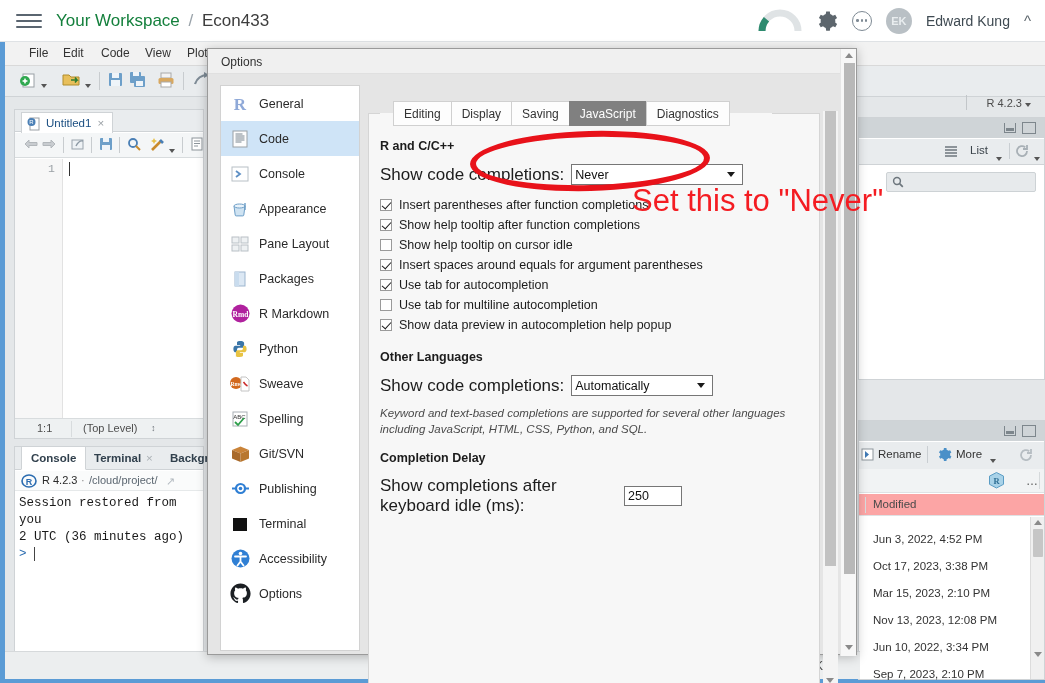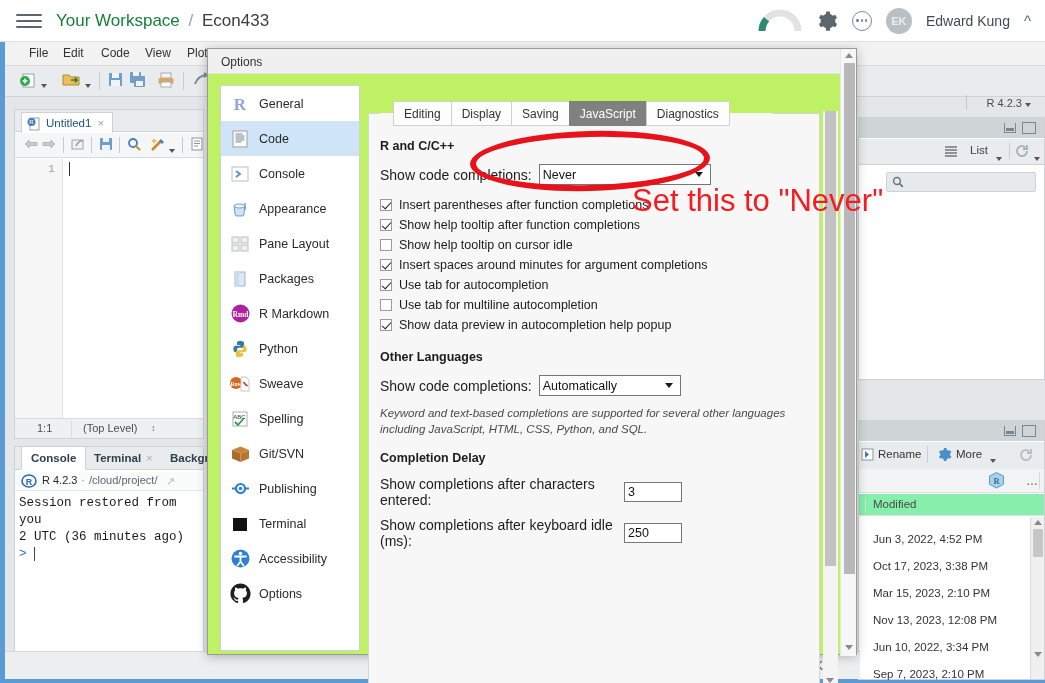--- a/index.html
+++ b/index.html
@@ -105,40 +105,40 @@
   .mb-min:after { content:''; position:absolute; left:1px; right:1px; bottom:1px;
                   height:3px; background:#7d868c; }
   .mb-max { width:14px; height:12px; border:1.5px solid #7d868c; background:transparent; }
 
   
   .files-tb { position:absolute; left:0; top:21px; right:0; height:36px;
               background:#e9ecee; border-bottom:1px solid #cfd3d6; font-size:11.5px; color:#333; }
   .files-tb2 { position:absolute; left:0; top:48px; right:0; height:24px;
                background:#f1f3f4; border-bottom:1px solid #dfe2e4; }
   .files-colhdr { position:absolute; left:0; top:73px; right:0; height:22px;
-                  background:#86efac; border-bottom:1px solid #dfe2e4;
+                  background:#fca5a5; border-bottom:1px solid #dfe2e4;
                   font-size:11.5px; color:#4a4a4a; }
   .filerow { position:absolute; left:0; right:0; height:26px; font-size:11.5px; color:#333; }
 
   
   .vsb { position:absolute; background:#f0f0f0; border-left:1px solid #dcdcdc; width:14px; }
   .vsb .thumb { position:absolute; left:2px; width:10px; background:#c6c6c6; border-radius:1px; }
   .arrow-up, .arrow-dn { position:absolute; left:3px; width:0;height:0;
                          border-left:4px solid transparent;border-right:4px solid transparent; }
   .arrow-up { border-bottom:5px solid #8a8a8a; }
   .arrow-dn { border-top:5px solid #8a8a8a; }
 
   
   .botstrip { position:absolute; left:5px; bottom:4px; width:855px; height:28px;
               background:#eceeef; border-top:1px solid #d6d9db; }
 
   
   #dialog {
     position:absolute; left:207px; top:48px; width:650px; height:607px;
-    background:#bef264; border:1px solid #9a9a9a;
+    background:#e5e5e5; border:1px solid #9a9a9a;
     box-shadow:0 2px 10px rgba(0,0,0,.25);
   }
   #dlg-title { position:absolute; left:0; top:0; right:0; height:25px;
                background:#f0f0f0; border-bottom:1px solid #e0e0e0;
                font-size:12px; color:#333; padding:6px 0 0 13px; }
   .dlg-vsb { position:absolute; right:0; top:0; width:16px; height:607px;
              background:#f7f7f7; border-left:1px solid #e6e6e6; }
   .dlg-vsb .thumb { position:absolute; left:3px; top:14px; width:11px; height:511px;
                     background:#b8b8b8; }
 
@@ -156,21 +156,21 @@
   .fs-notch { position:absolute; left:12px; top:12px; width:392px; height:2px; background:#f7f7f7; }
 
   .tabs { position:absolute; left:25px; top:0; display:flex; z-index:4;text-align:right; }
   .tab { height:25px; line-height:24px; padding:0 10px; font-size:12px;
          background:#fdfdfd; border:1px solid #d0d0d0; color:#333; margin-right:-1px; }
   .tab.active { background:#808080; color:#ffffff; border-color:#808080; }
 
   .content { position:absolute; left:12px; top:38px; width:420px; }
   .grp { font-size:12.5px; font-weight:bold; color:#1c1c1c; margin:0 0 11px 0; }
   .row { display:flex; align-items:center; margin-bottom:9px; }
-  .lbl { font-size:14px; color:#1c1c1c; }
+  .lbl { font-size:17px; color:#1c1c1c; }
   select.sel-box {
     font-family:"Liberation Sans", sans-serif; font-size:12.5px; color:#111;
     background:#ffffff; border:1px solid #767676; border-radius:0;
     height:21px; padding:0 3px; -webkit-appearance:none; appearance:none;
   }
   .selwrap { position:relative; display:inline-block; }
   .selwrap:after {
     content:''; position:absolute; right:8px; top:8px; pointer-events:none;
     width:0;height:0;border-left:4.5px solid transparent;border-right:4.5px solid transparent;
     border-top:5.5px solid #1a1a1a;
@@ -703,21 +703,21 @@
       <div class="cb">
         <span class="box on"></span>
         <span>Show help tooltip after function completions</span>
       </div>
       <div class="cb">
         <span class="box"></span>
         <span>Show help tooltip on cursor idle</span>
       </div>
       <div class="cb">
         <span class="box on"></span>
-        <span>Insert spaces around minutes for argument completions</span>
+        <span>Insert spaces around equals for argument parentheses</span>
       </div>
       <div class="cb">
         <span class="box on"></span>
         <span>Use tab for autocompletion</span>
       </div>
       <div class="cb">
         <span class="box"></span>
         <span>Use tab for multiline autocompletion</span>
       </div>
       <div class="cb" style="margin-bottom:18px">
@@ -734,24 +734,20 @@
             <option>Automatically</option>
           </select>
         </span>
       </div>
 
       <div class="note">Keyword and text-based completions are supported for several other languages including JavaScript, HTML, CSS, Python, and SQL.</div>
 
       <div class="grp">Completion Delay</div>
 
       <div class="row">
-        <span class="lbl" style="margin-right:7px;width:237px">Show completions after characters entered:</span>
-        <input class="txt" value="3" style="">
-      </div>
-      <div class="row">
         <span class="lbl" style="margin-right:7px;width:237px">Show completions after keyboard idle (ms):</span>
         <input class="txt" value="250" style="">
       </div>
     </div>
   </div>
 </div>
 
 <div id="annot-ellipse"></div>
 <div id="annot-text">Set this to "Never"</div>
 

